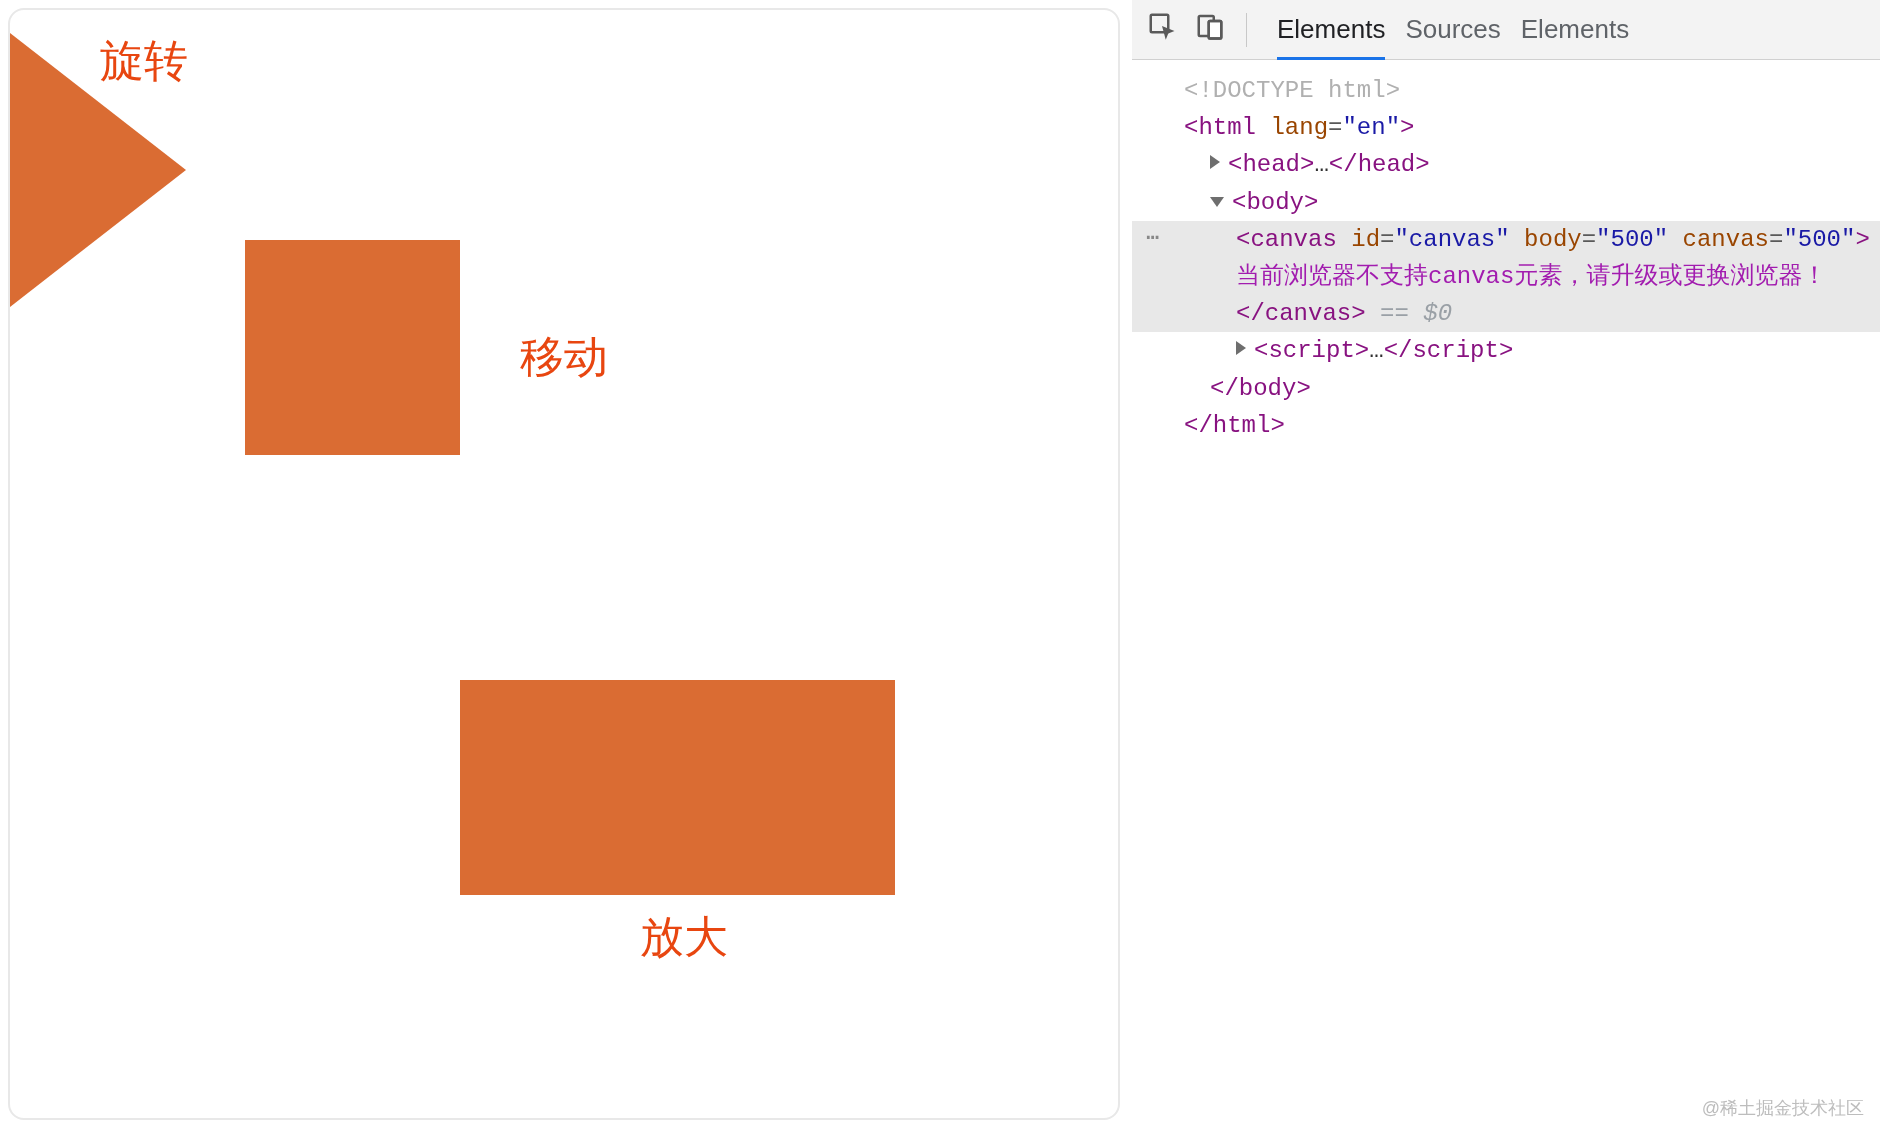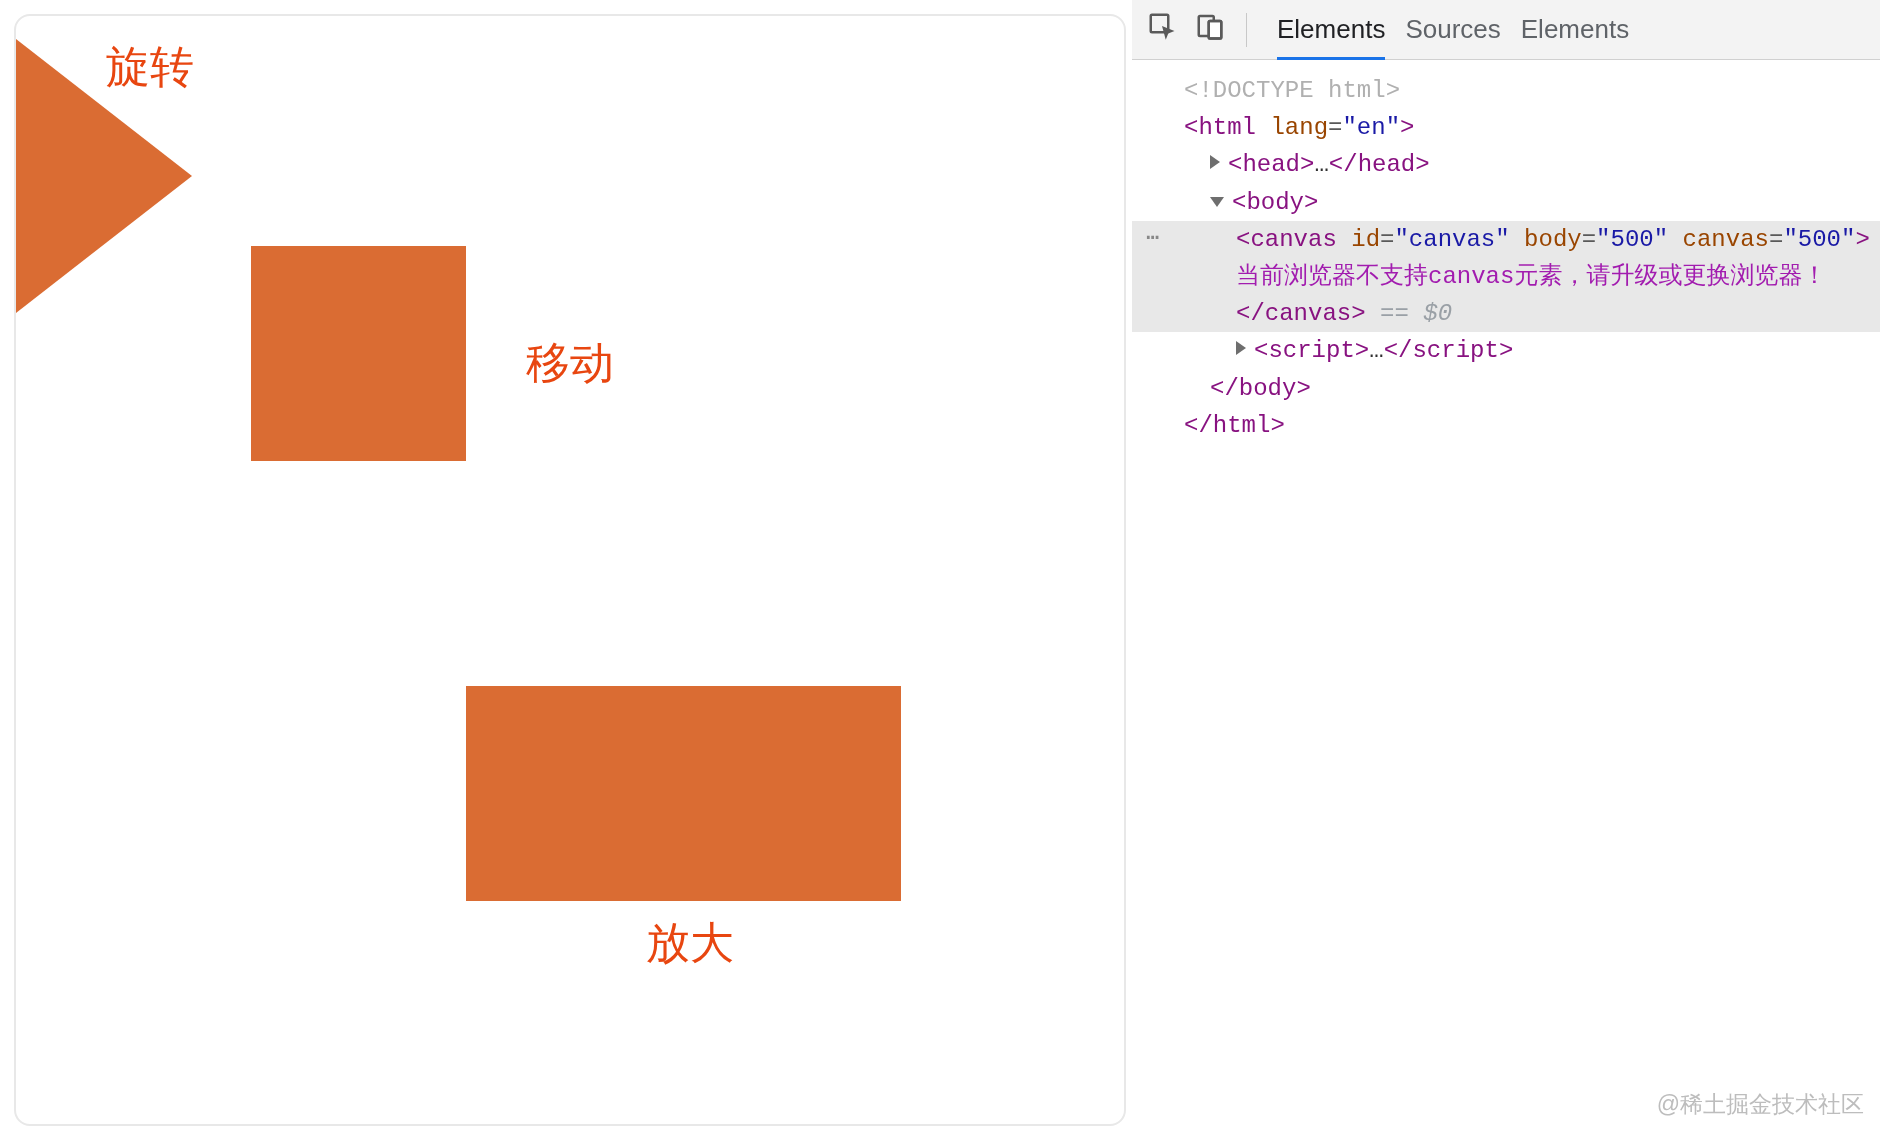--- a/index.html
+++ b/index.html
@@ -9,21 +9,21 @@
       width: 1880px;
       height: 1132px;
       display: flex;
       overflow: hidden;
     }
 
     
     .canvas-panel {
       width: 1132px;
       height: 1132px;
-      padding: 14px;
+      padding: 8px;
       position: relative;
     }
     .canvas-box {
       width: 1112px;
       height: 1112px;
       border: 2px solid #e8e8e8;
       border-radius: 16px;
       position: relative;
       overflow: hidden;
       background: #fff;
@@ -190,21 +190,21 @@
       color: #888;
       font-size: 22px;
       letter-spacing: 2px;
     }
 
     .watermark {
       position: absolute;
       right: 16px;
       bottom: 12px;
       color: #bdbdbd;
-      font-size: 23px;
+      font-size: 18px;
       font-family: -apple-system, sans-serif;
     }
   </style>
 </head>
 <body>
 
 <div class="canvas-panel">
   <div class="canvas-box">
     <div class="shape-rotate"></div>
     <div class="label-rotate">旋转</div>

